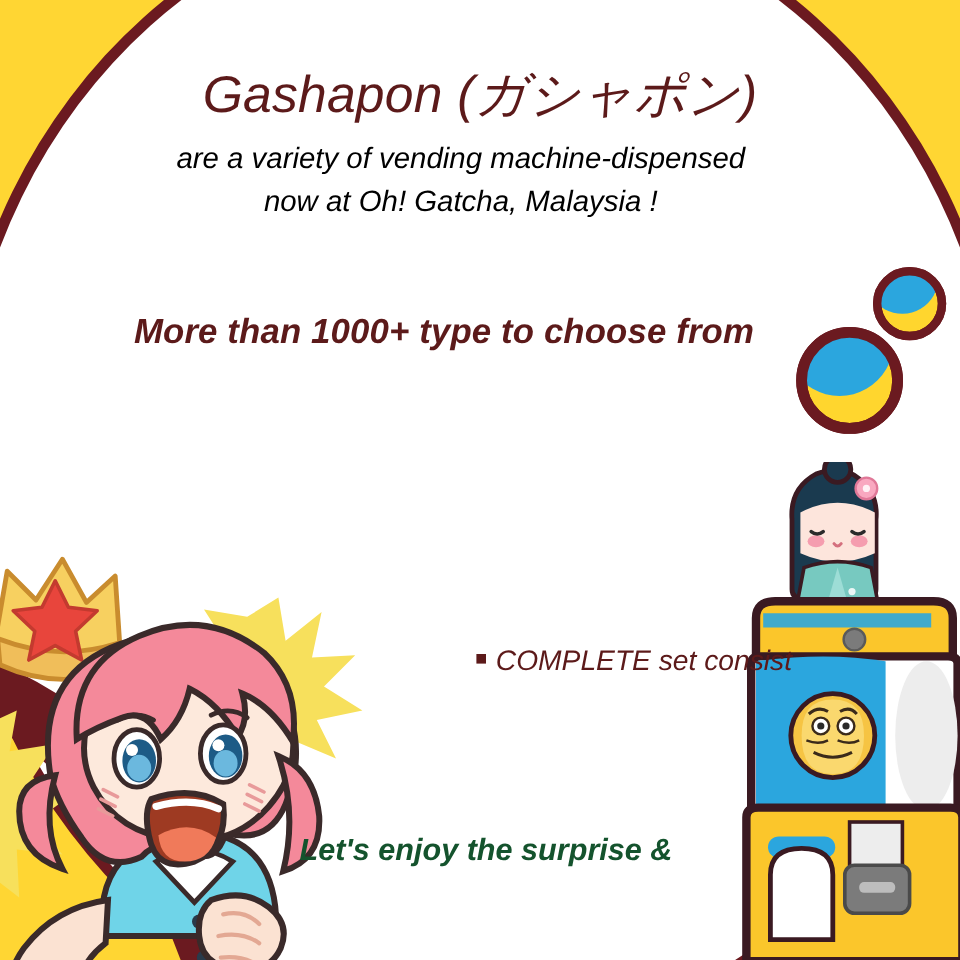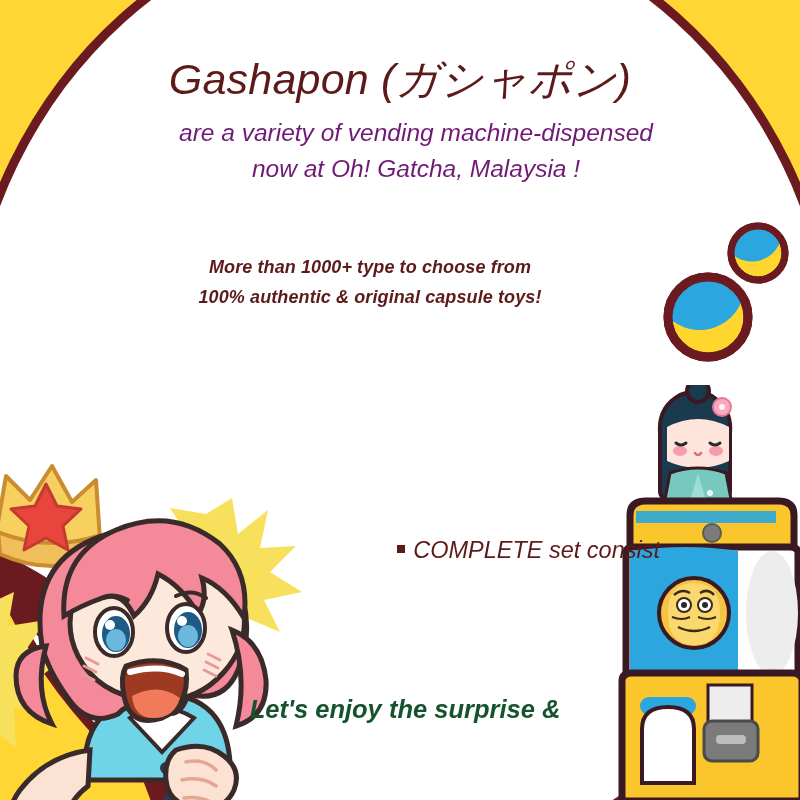--- a/index.html
+++ b/index.html
@@ -33,30 +33,30 @@
 
   .title{
     position:absolute; top:57px; left:0; width:800px;
     text-align:center;
     font-size:43px; line-height:1.05;
     font-style:italic; font-weight:400;
     color:#5C1A1A;
     letter-spacing:.2px;
   }
   .intro{
-    position:absolute; top:115px; left:76px; width:680px;
+    position:absolute; top:115px; left:44px; width:680px;
     text-align:center;
     font-size:24.5px; line-height:1.46;
     font-style:italic; font-weight:400;
-    color:#701a75;
+    color:#000000;
   }
   .headline{
     position:absolute; top:253px; left:30px; width:680px;
     text-align:center;
-    font-size:18px; line-height:1.66;
+    font-size:29px; line-height:1.66;
     font-style:italic; font-weight:700;
     color:#5C1A1A;
     letter-spacing:.1px;
   }
 
   .bullet-single{
     position:absolute; top:378px; left:85px; width:530px;
     text-align:center;
     font-size:23.5px; line-height:1.47;
     font-style:italic; font-weight:400;
@@ -226,21 +226,20 @@
 
     <div class="title">Gashapon (ガシャポン)</div>
 
     <div class="intro">
       <div>are a variety of vending machine-dispensed</div>
       <div>now at Oh! Gatcha, Malaysia !</div>
     </div>
 
     <div class="headline">
       <div>More than 1000+ type to choose from</div>
-      <div>100% authentic &amp; original capsule toys!</div>
     </div>
 
 
     <div class="bullet-complete">
       <div class="bullet-line"><span class="bullet-mark"></span><span>COMPLETE set consist</span></div>
     </div>
 
     <div class="closing">
       <div>Let's enjoy the surprise &amp;</div>
     </div>

